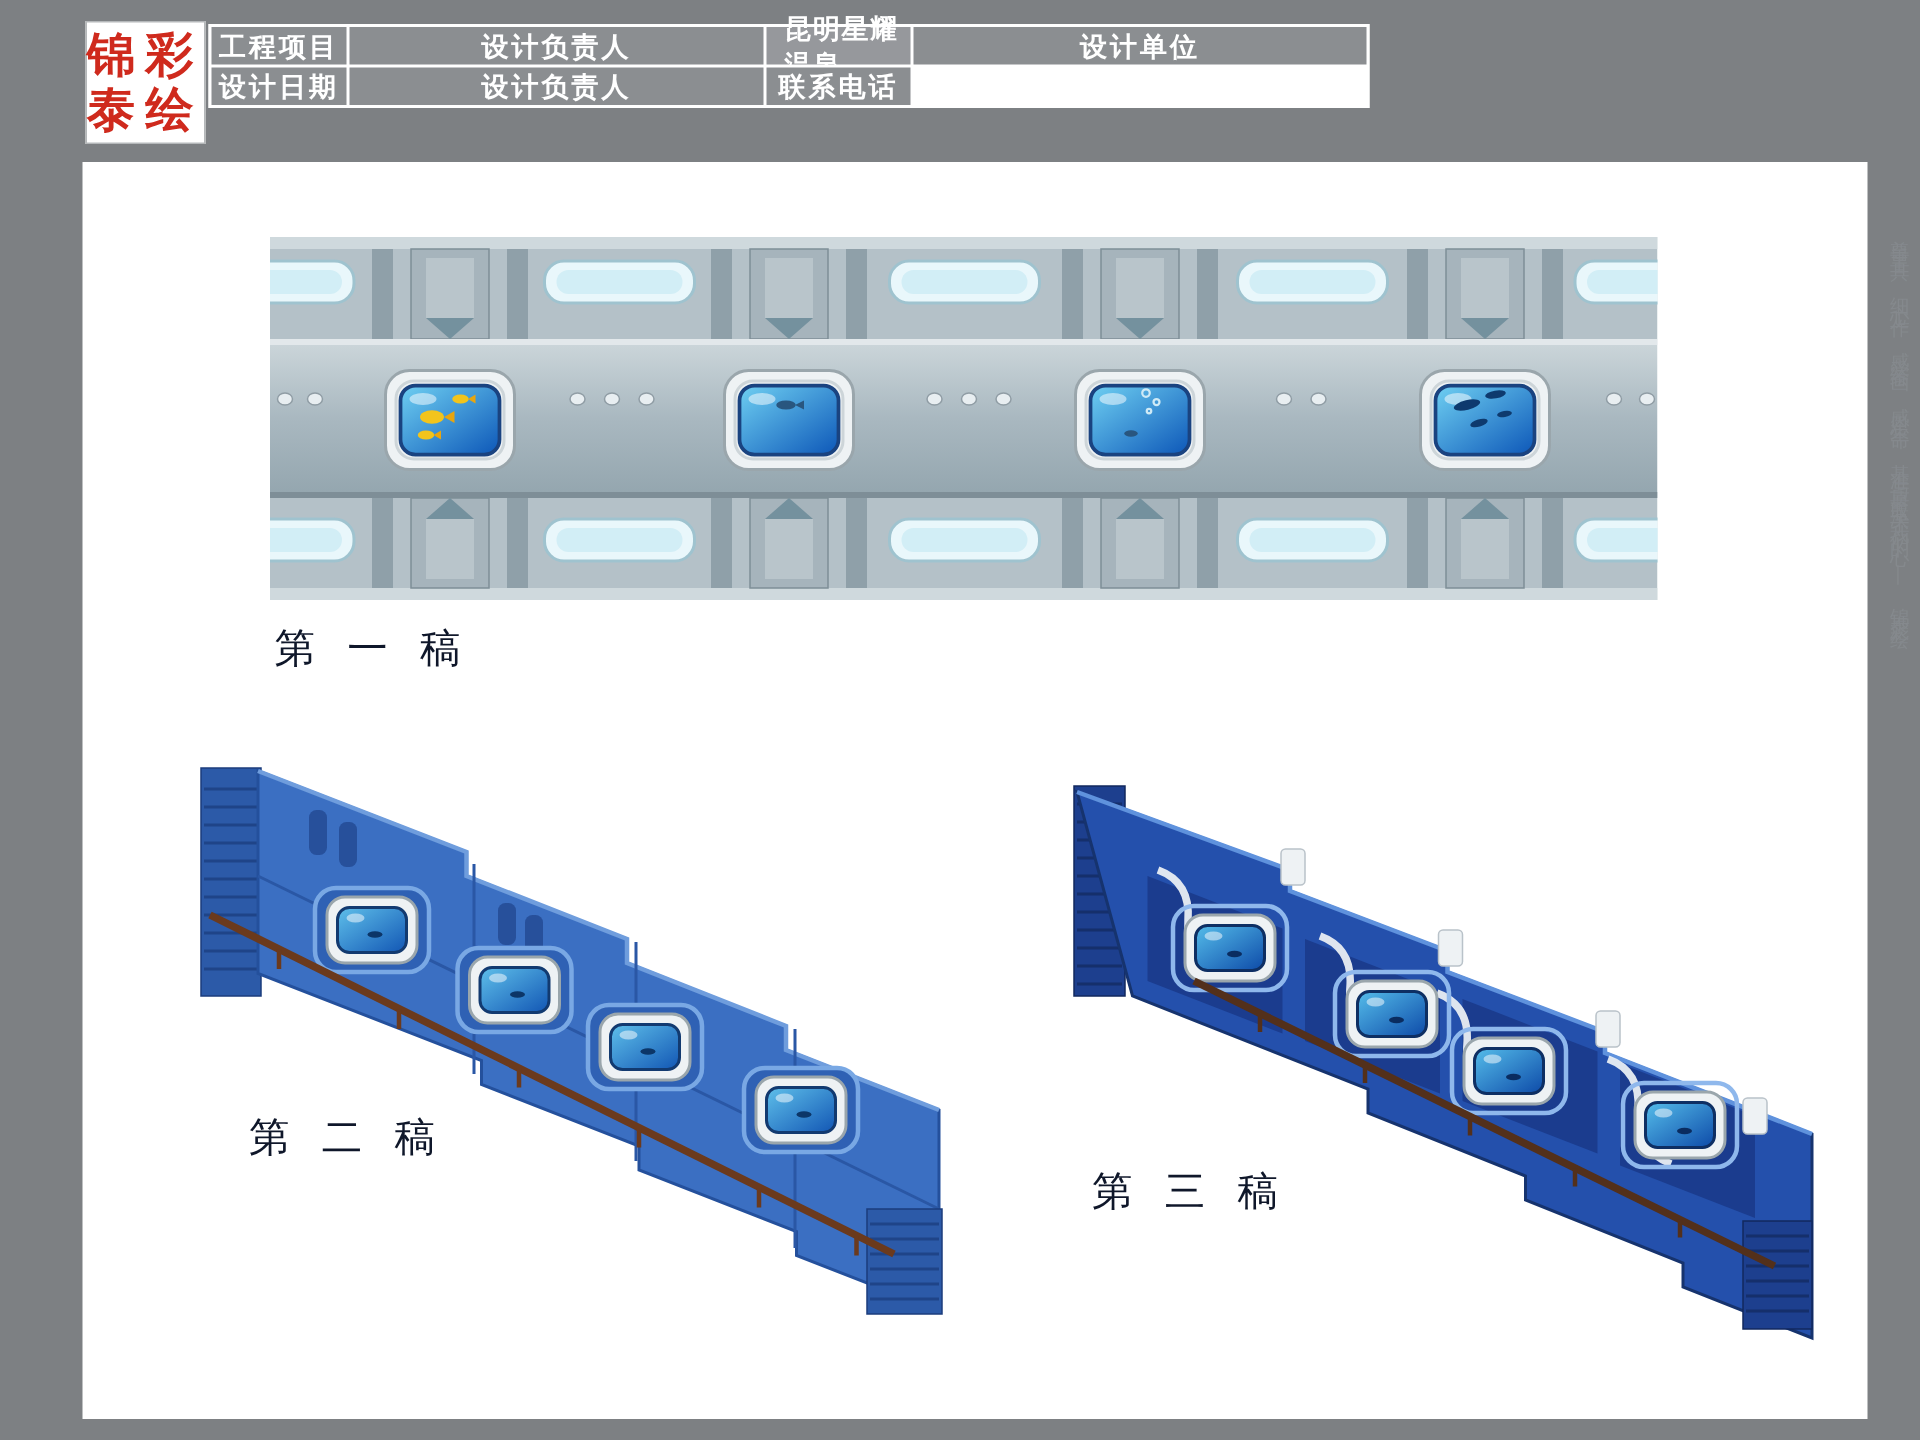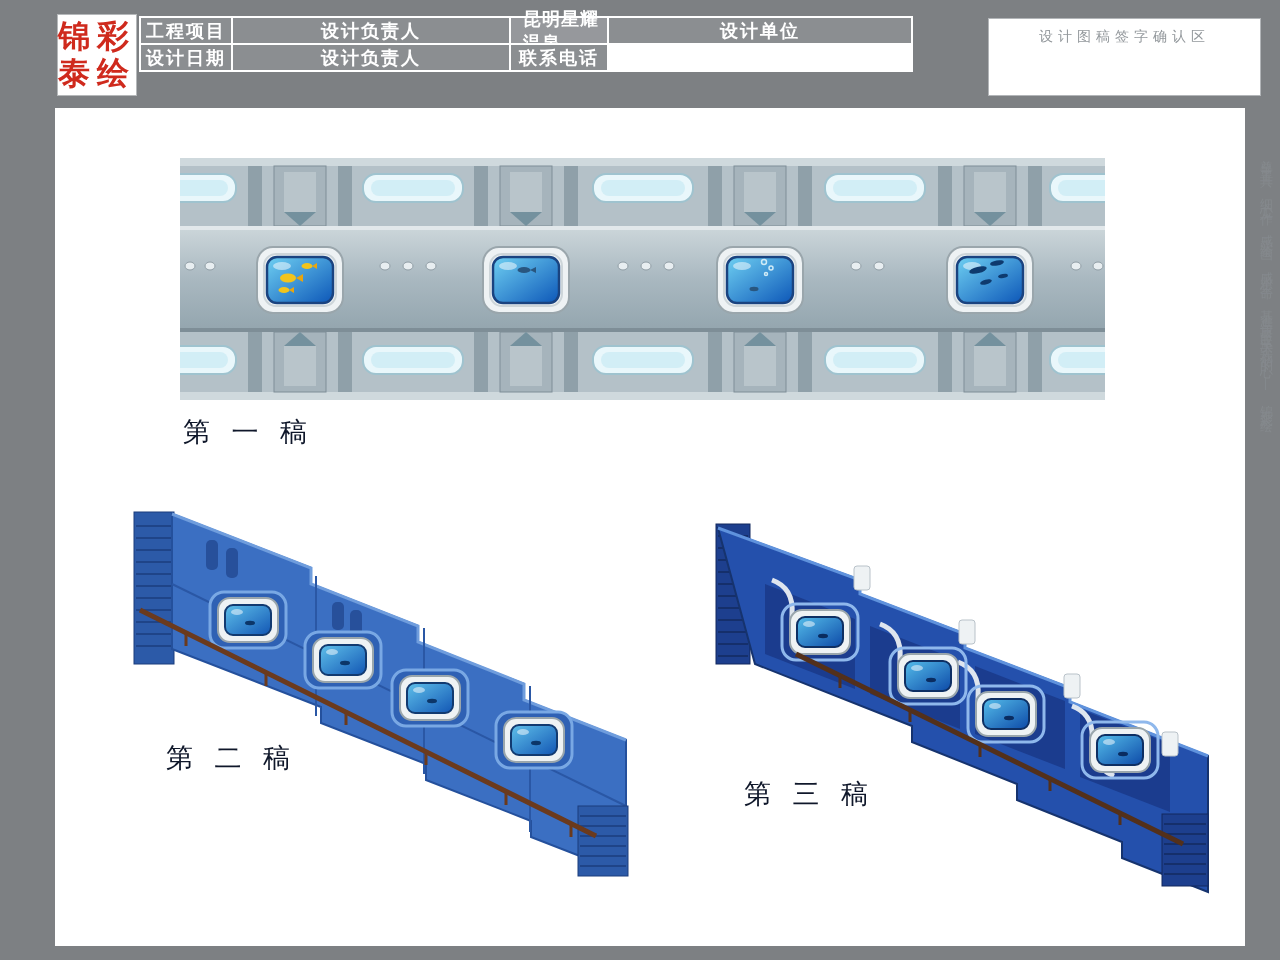--- a/index.html
+++ b/index.html
@@ -25,21 +25,21 @@
                 font-size:14px; letter-spacing:5px; }
 
   
   .side-text { position:absolute; right:5px; top:150px; height:660px; writing-mode:vertical-rl;
                color:#85898d; font-size:13px; letter-spacing:5px; white-space:pre; }
 
   
   .draft-label { position:absolute; color:#0f172a; font-size:27px; font-weight:normal; letter-spacing:7px; }
   #label-1 { left:183px; top:414px; }
   #label-2 { left:166px; top:740px; }
-  #label-3 { left:744px; top:776px; }
+  #label-3 { left:728px; top:776px; }
 
   .draft-svg { position:absolute; }
   #draft1 { left:180px; top:158px; }
   #draft2 { left:126px; top:506px; }
   #draft3 { left:710px; top:514px; }
 </style>
 </head>
 <body>
 
 <div class="page">
@@ -55,23 +55,20 @@
     <div class="cell lbl">设计负责人</div>
     <div class="cell val">昆明星耀温泉</div>
 
     <div class="cell lbl">设计单位</div>
     <div class="cell lbl">设计日期</div>
 
     <div class="cell lbl">设计负责人</div>
     <div class="cell lbl">联系电话</div>
   </div>
 
-  <div class="sign-area">
-    <div class="sign-title">设计图稿签字确认区</div>
-  </div>
 
   <div class="side-text">尊重工具  细心工作  感受绘画  感恩生命  基准与质量取决于我们的心——锦泰彩绘</div>
 
   <svg id="draft1" class="draft-svg" width="925" height="242" viewBox="0 0 925 242">
     <defs>
       <linearGradient id="metal" x1="0" y1="0" x2="0" y2="1">
         <stop offset="0" stop-color="#cdd7db"></stop>
           <stop offset="0.5" stop-color="#a9b8c0"></stop>
           <stop offset="1" stop-color="#93a5ae"></stop>
       </linearGradient>

